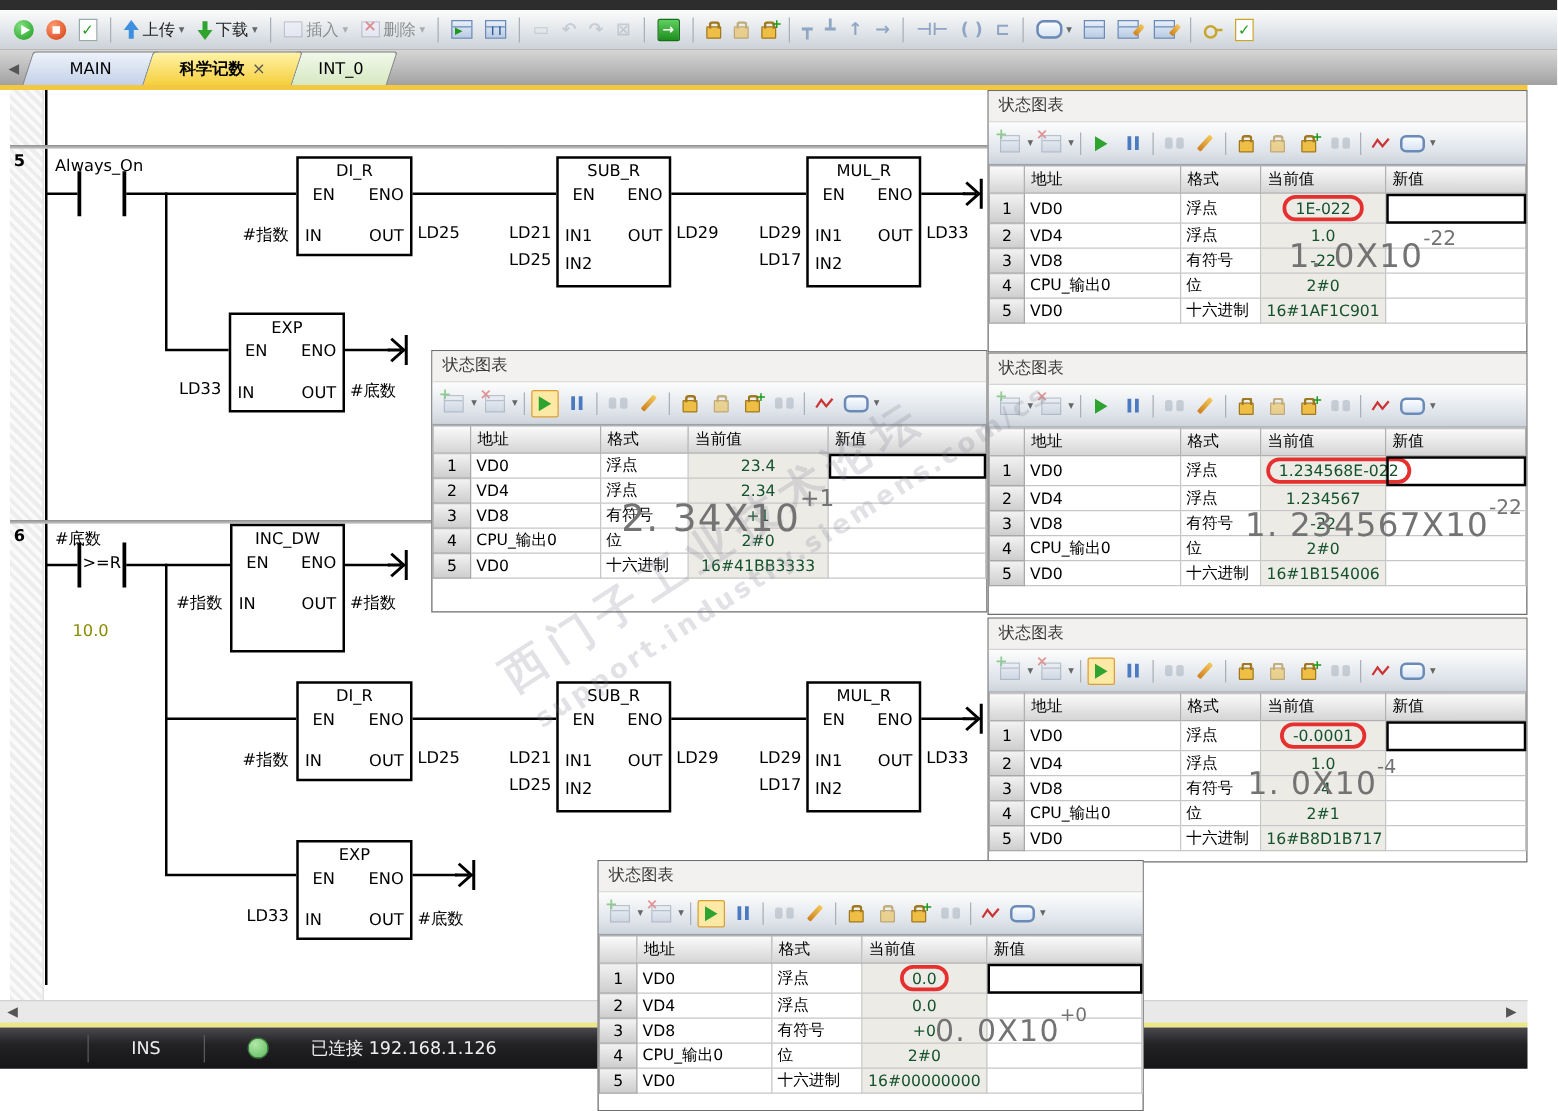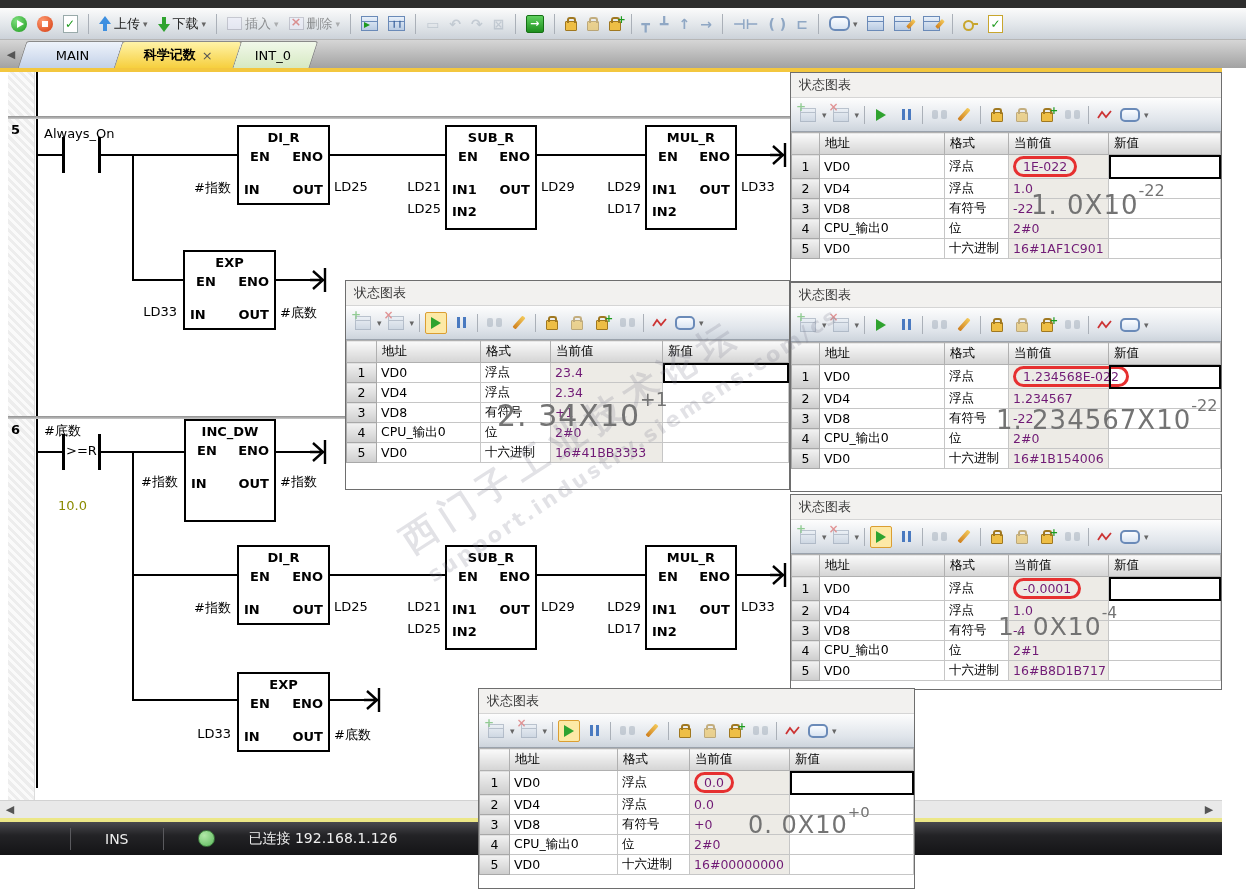--- a/index.html
+++ b/index.html
@@ -59,21 +59,21 @@
   
   .editor{position:absolute;left:0;top:72px;width:1222px;height:728px;background:#fff;overflow:hidden;}
   .left-strip{position:absolute;left:0;top:72px;width:8px;height:746px;background:#e7e1b4;border-right:1px solid #cbc49b;}
   .net-margin{position:absolute;left:8px;top:0;width:26px;height:728px;
      background:repeating-linear-gradient(45deg,#ededed 0 3px,#fafafa 3px 6px);border-right:1px solid #dcdcdc;}
   .net-num{position:absolute;left:11px;width:20px;font-weight:bold;font-size:13px;z-index:2;}
   .net-sep{position:absolute;left:8px;width:1206px;height:3px;background:linear-gradient(#8f8f8f,#c9c9c9);}
   .hw{position:absolute;height:2px;background:#000;}
   .vw{position:absolute;width:2px;background:#000;}
   .cbar{position:absolute;width:3px;height:36px;background:#000;}
-  .lblock{position:absolute;border:2px solid #000;background:#fff;box-sizing:border-box;font-weight:bold;}
+  .lblock{position:absolute;border:2px solid #000;background:#fff;box-sizing:border-box;}
   .bt{position:absolute;left:0;right:0;top:3px;text-align:center;font-size:13px;}
   .pin{position:absolute;font-size:13px;}
   .pin.tl{left:11px;top:22px;}.pin.tr{right:5px;top:22px;}
   .pin.bl{left:5px;top:55px;}.pin.br{right:5px;top:55px;}
   .pin.b2{left:5px;top:77px;}
   .opd{position:absolute;font-size:13px;white-space:nowrap;}
   .opd.r{text-align:right;}
   .olv{color:#8b8b00;}
   .clabel{position:absolute;font-size:13px;white-space:nowrap;}
   .arrsvg{position:absolute;}
@@ -94,21 +94,21 @@
   .ci-pause{width:9px;height:11px;border-left:3px solid #4a7ac0;border-right:3px solid #4a7ac0;box-sizing:border-box;}
   .ci-binoc{width:15px;height:9px;position:relative;display:inline-block;}
   .ci-binoc::before,.ci-binoc::after{content:"";position:absolute;top:0;width:6px;height:9px;background:#9aa6b4;border-radius:2px;}
   .ci-binoc::after{right:0;}
   .ci-pencil{width:4px;height:15px;background:linear-gradient(#f3c95a,#cf7f1e);border-radius:1px;transform:rotate(42deg);display:inline-block;}
   .ci-tag{width:16px;height:10px;border:2px solid #6a8ab8;border-radius:5px;background:linear-gradient(#fafcff,#d9e4f2);display:inline-block;}
   .chart table{border-collapse:collapse;width:100%;table-layout:fixed;font-size:12.5px;}
   .chart th{background:linear-gradient(#fafafa,#d4d4d4);border:1px solid #b0b0b0;font-weight:normal;text-align:left;padding:2px 5px;height:17px;overflow:hidden;}
   .chart td{border:1px solid #c6c6c6;height:17px;padding:1px 4px;background:#fff;overflow:visible;white-space:nowrap;}
   .chart td.rn{background:linear-gradient(#f2f2f2,#cdcdcd);border:1px solid #a8a8a8;text-align:center;}
-  .chart td.cur{background:#edebe6;color:#701a75;}
+  .chart td.cur{background:#edebe6;color:#14532d;text-align:center;}
   .chart td.newv.sel{outline:2px solid #000;outline-offset:-2px;}
   .circled{display:inline-block;border:3px solid #e63030;border-radius:12px;padding:0 7px;line-height:15px;}
   
   .red-annot{position:absolute;color:#737373;font-weight:normal;z-index:31;white-space:nowrap;letter-spacing:1px;}
   .red-annot sup{font-size:.62em;position:relative;top:-.5em;letter-spacing:0;}
   .wm{position:absolute;color:rgba(125,125,140,.22);font-weight:bold;z-index:30;pointer-events:none;
       transform-origin:left center;white-space:nowrap;}
   
   .hscroll{position:absolute;left:0;top:800px;width:1222px;height:18px;background:#e9e9e9;border-top:1px solid #d2d2d2;}
   .hs-btn{position:absolute;top:1px;width:18px;height:16px;color:#555;font-size:11px;text-align:center;line-height:16px;}

